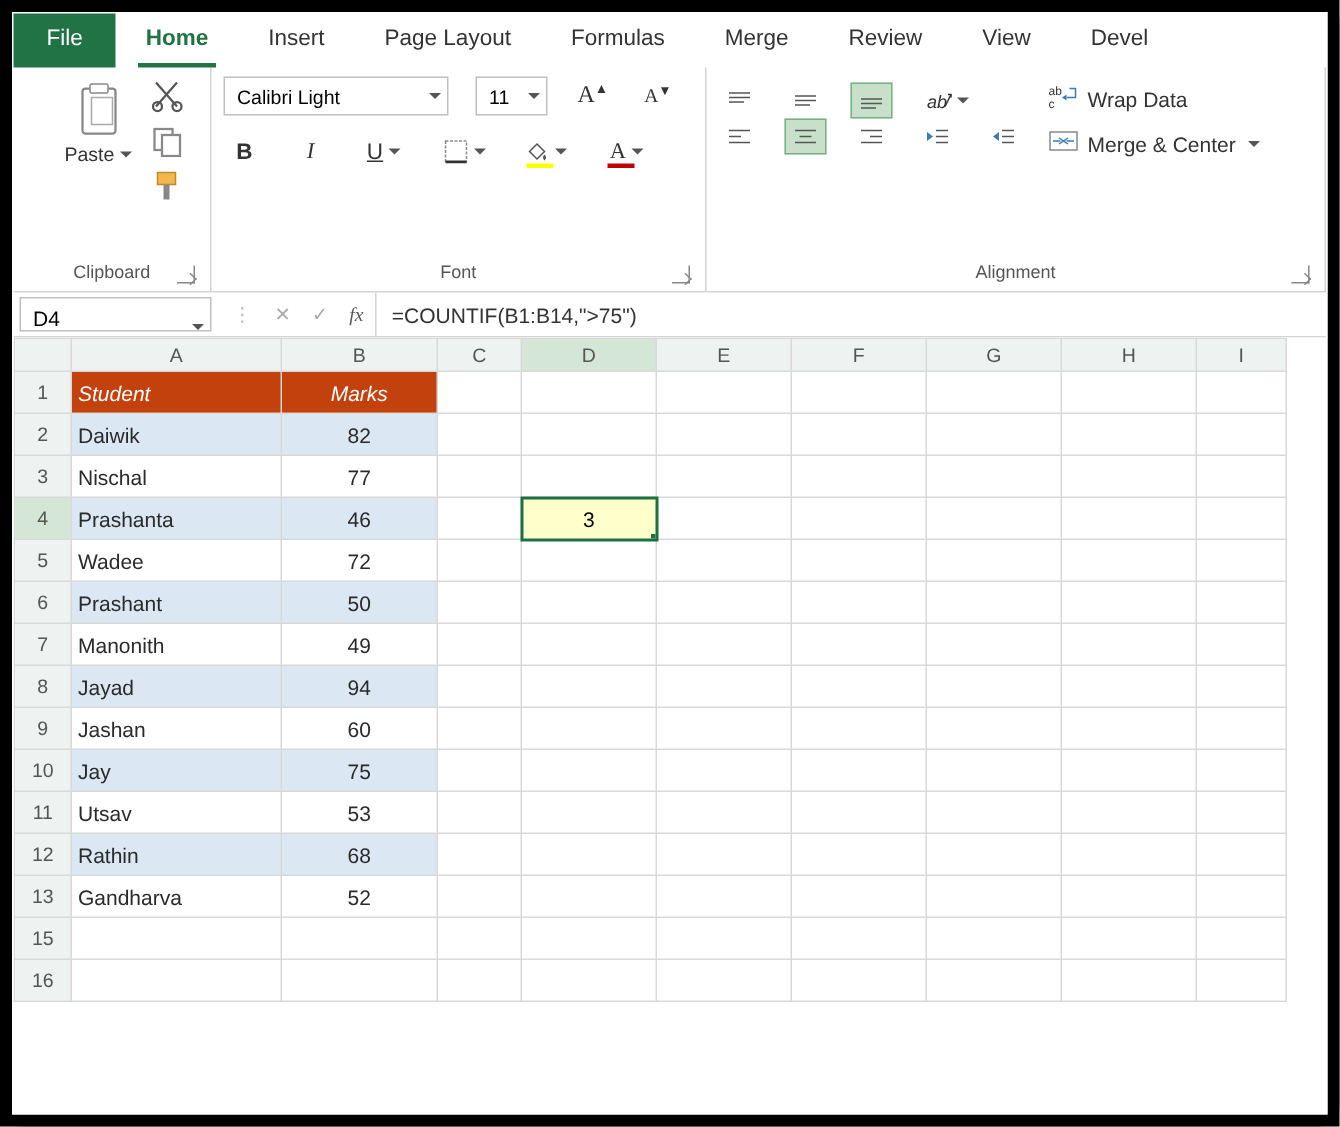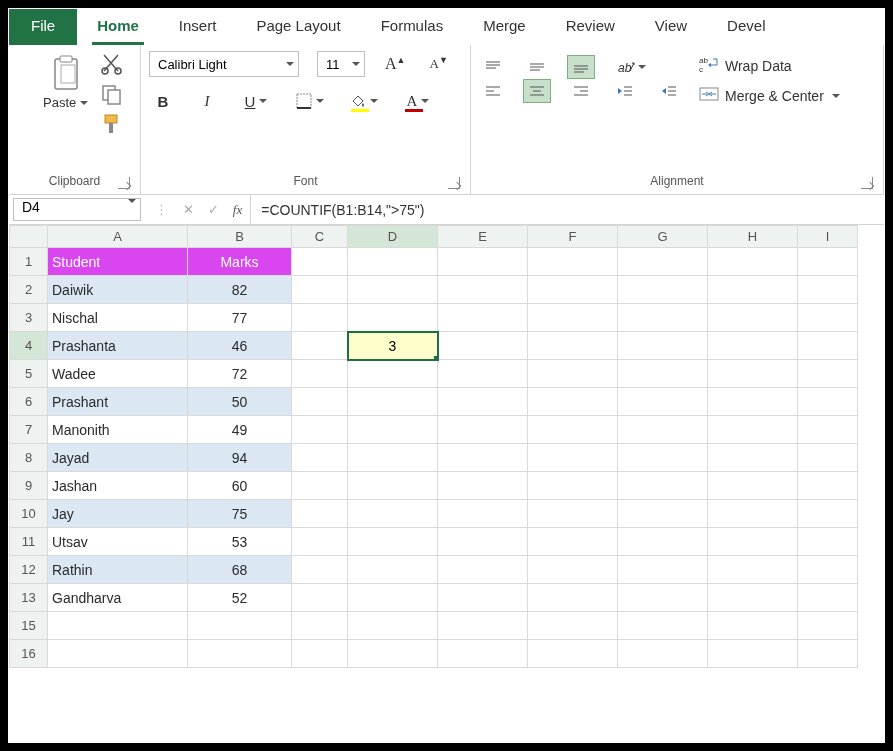--- a/index.html
+++ b/index.html
@@ -47,35 +47,35 @@
   
   .align-body { flex-direction: column; gap: 10px; padding-top: 4px; }
   .align-cell { width: 28px; height: 24px; display: flex; align-items: center; justify-content: center; }
   .align-cell.sel { background: #c8e0ca; border: 1px solid #7ab184; }
   .alignsvg { width: 18px; height: 14px; }
   .wrap-merge { display: flex; flex-direction: column; gap: 10px; padding: 4px 0 0 10px; }
   .wm-row { display: flex; align-items: center; gap: 6px; font-size: 14px; color: #333; }
 
   
   .fbar { display: flex; align-items: stretch; height: 30px; border-bottom: 1px solid #d4d4d4; }
-  .namebox { border: 1px solid #c0c0c0; width: 128px; margin: 3px 4px 3px 4px; display: flex; align-items: flex-start; justify-content: space-between; padding: 0 4px 0 8px; background: #fff; font-size: 14px; }
+  .namebox { border: 1px solid #c0c0c0; width: 128px; margin: 3px 4px 3px 4px; display: flex; align-items: flex-end; justify-content: space-between; padding: 0 4px 0 8px; background: #fff; font-size: 14px; }
   .fx-tools { display: flex; align-items: center; padding: 0 10px; gap: 14px; color: #aaa; }
   .fx-label { font-style: italic; font-family: Georgia, serif; color: #555; padding: 0 8px 0 4px; border-right: 1px solid #d4d4d4; display: flex; align-items: center; }
   .formula-input { flex: 1; padding: 0 10px; display: flex; align-items: center; font-size: 14px; color: #333; }
 
   
   .gridwrap { flex: 1; overflow: hidden; background: #fff; position: relative; }
   table.grid { border-collapse: collapse; table-layout: fixed; }
   .grid th, .grid td { border: 1px solid #d9d9d9; font-size: 14px; font-weight: 400; overflow: hidden; white-space: nowrap; }
   .grid th { background: #eef2f1; color: #555; text-align: center; height: 22px; font-size: 13px; }
   .grid td { height: 28px; padding: 0 4px; }
   .grid .corner { background: #eef2f1; width: 38px; }
   .grid .rowhdr { background: #eef2f1; color: #555; text-align: center; width: 38px; font-size: 13px; }
   .grid .colhdr.sel, .grid .rowhdr.sel { background: #d4e6d6; }
-  .tbl-hdr { background: #d946ef; color: #fff; font-family: "Calibri Light","Segoe UI Light",Arial, sans-serif; font-size: 18px; }
+  .tbl-hdr { background: #c2410c; color: #fff; font-family: "Calibri Light","Segoe UI Light",Arial, sans-serif; font-size: 18px; font-style: italic; }
   .tbl-row-o { background: #dbe8f3; font-family: "Calibri Light","Segoe UI Light",Arial, sans-serif; font-size: 18px; color: #2a2a2a; }
   .tbl-row-e { background: #fff; font-family: "Calibri Light","Segoe UI Light",Arial, sans-serif; font-size: 18px; color: #2a2a2a; }
   .num { text-align: center; }
   .active-cell { outline: 2px solid #1d7044; outline-offset: -1px; background: #ffffcc; text-align: center; font-family: "Calibri Light","Segoe UI Light",Arial, sans-serif; font-size: 18px; position: relative; }
   .active-cell::after { content: ""; position: absolute; right: -3px; bottom: -3px; width: 6px; height: 6px; background: #1d7044; }
 
   .colA { width: 140px; } .colB { width: 104px; } .colC { width: 56px; }
   .colD { width: 90px; } .colE { width: 90px; } .colF { width: 90px; }
   .colG { width: 90px; } .colH { width: 90px; } .colI { width: 60px; }
 </style>

